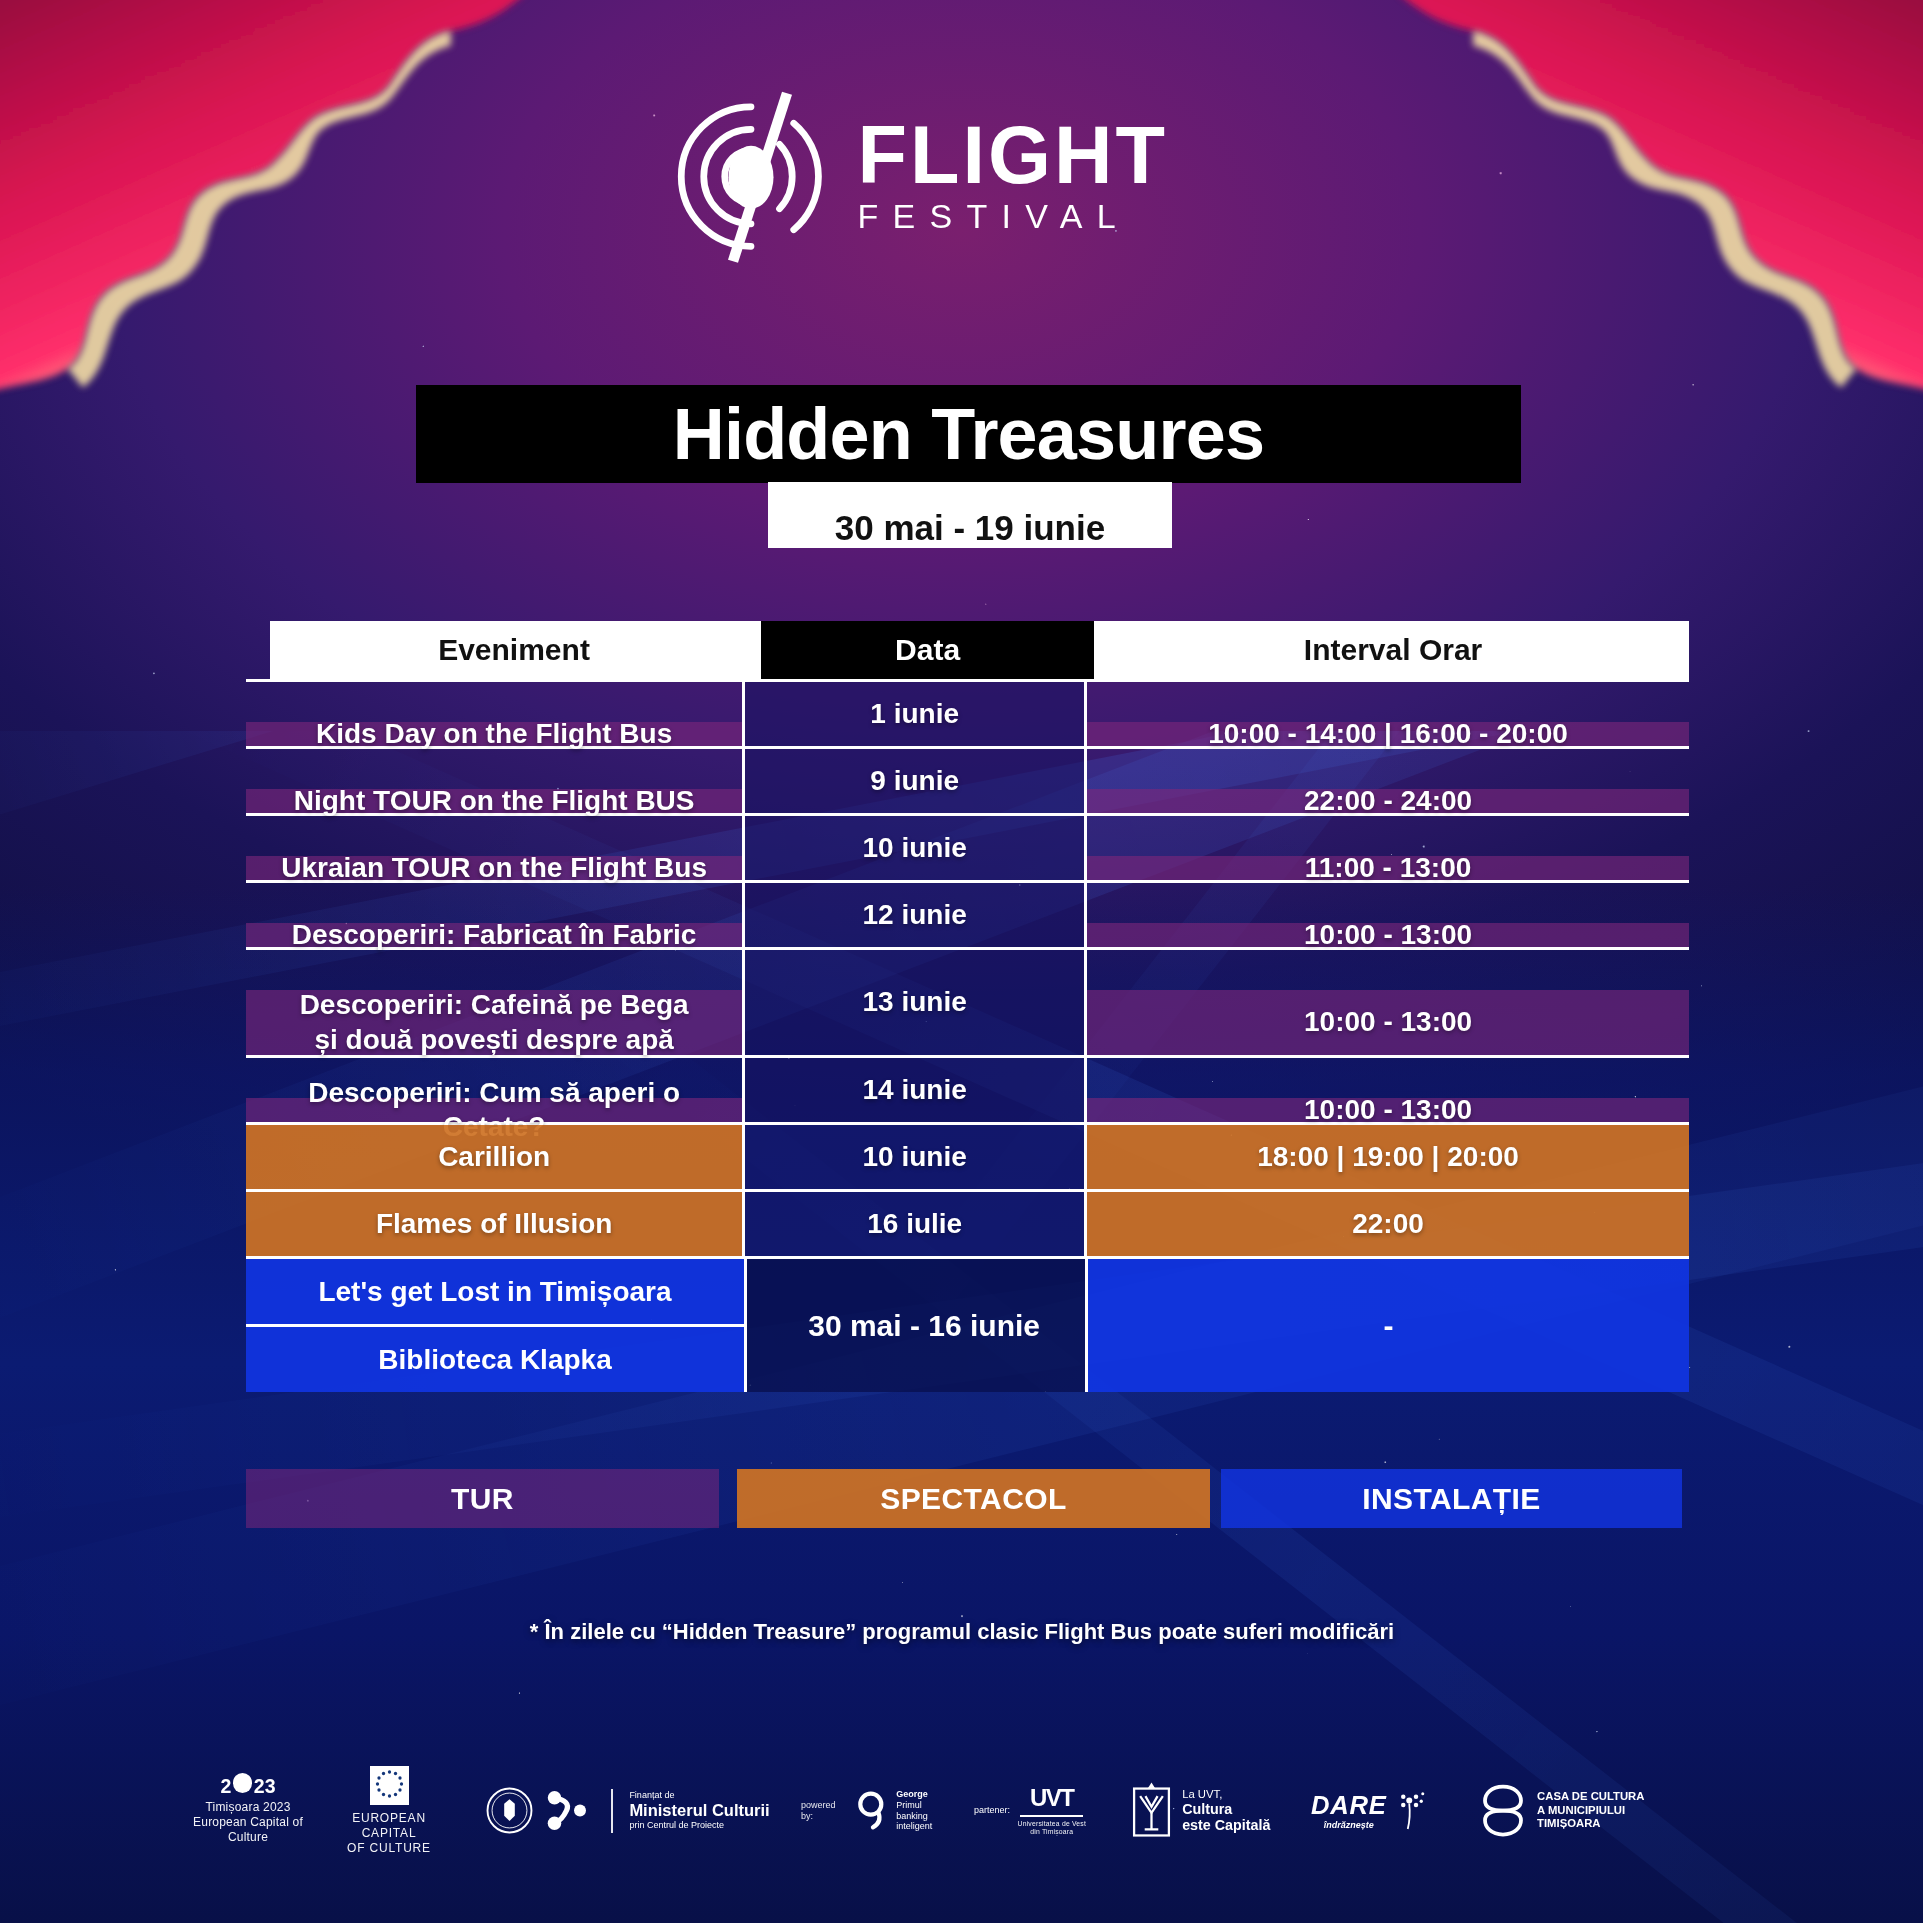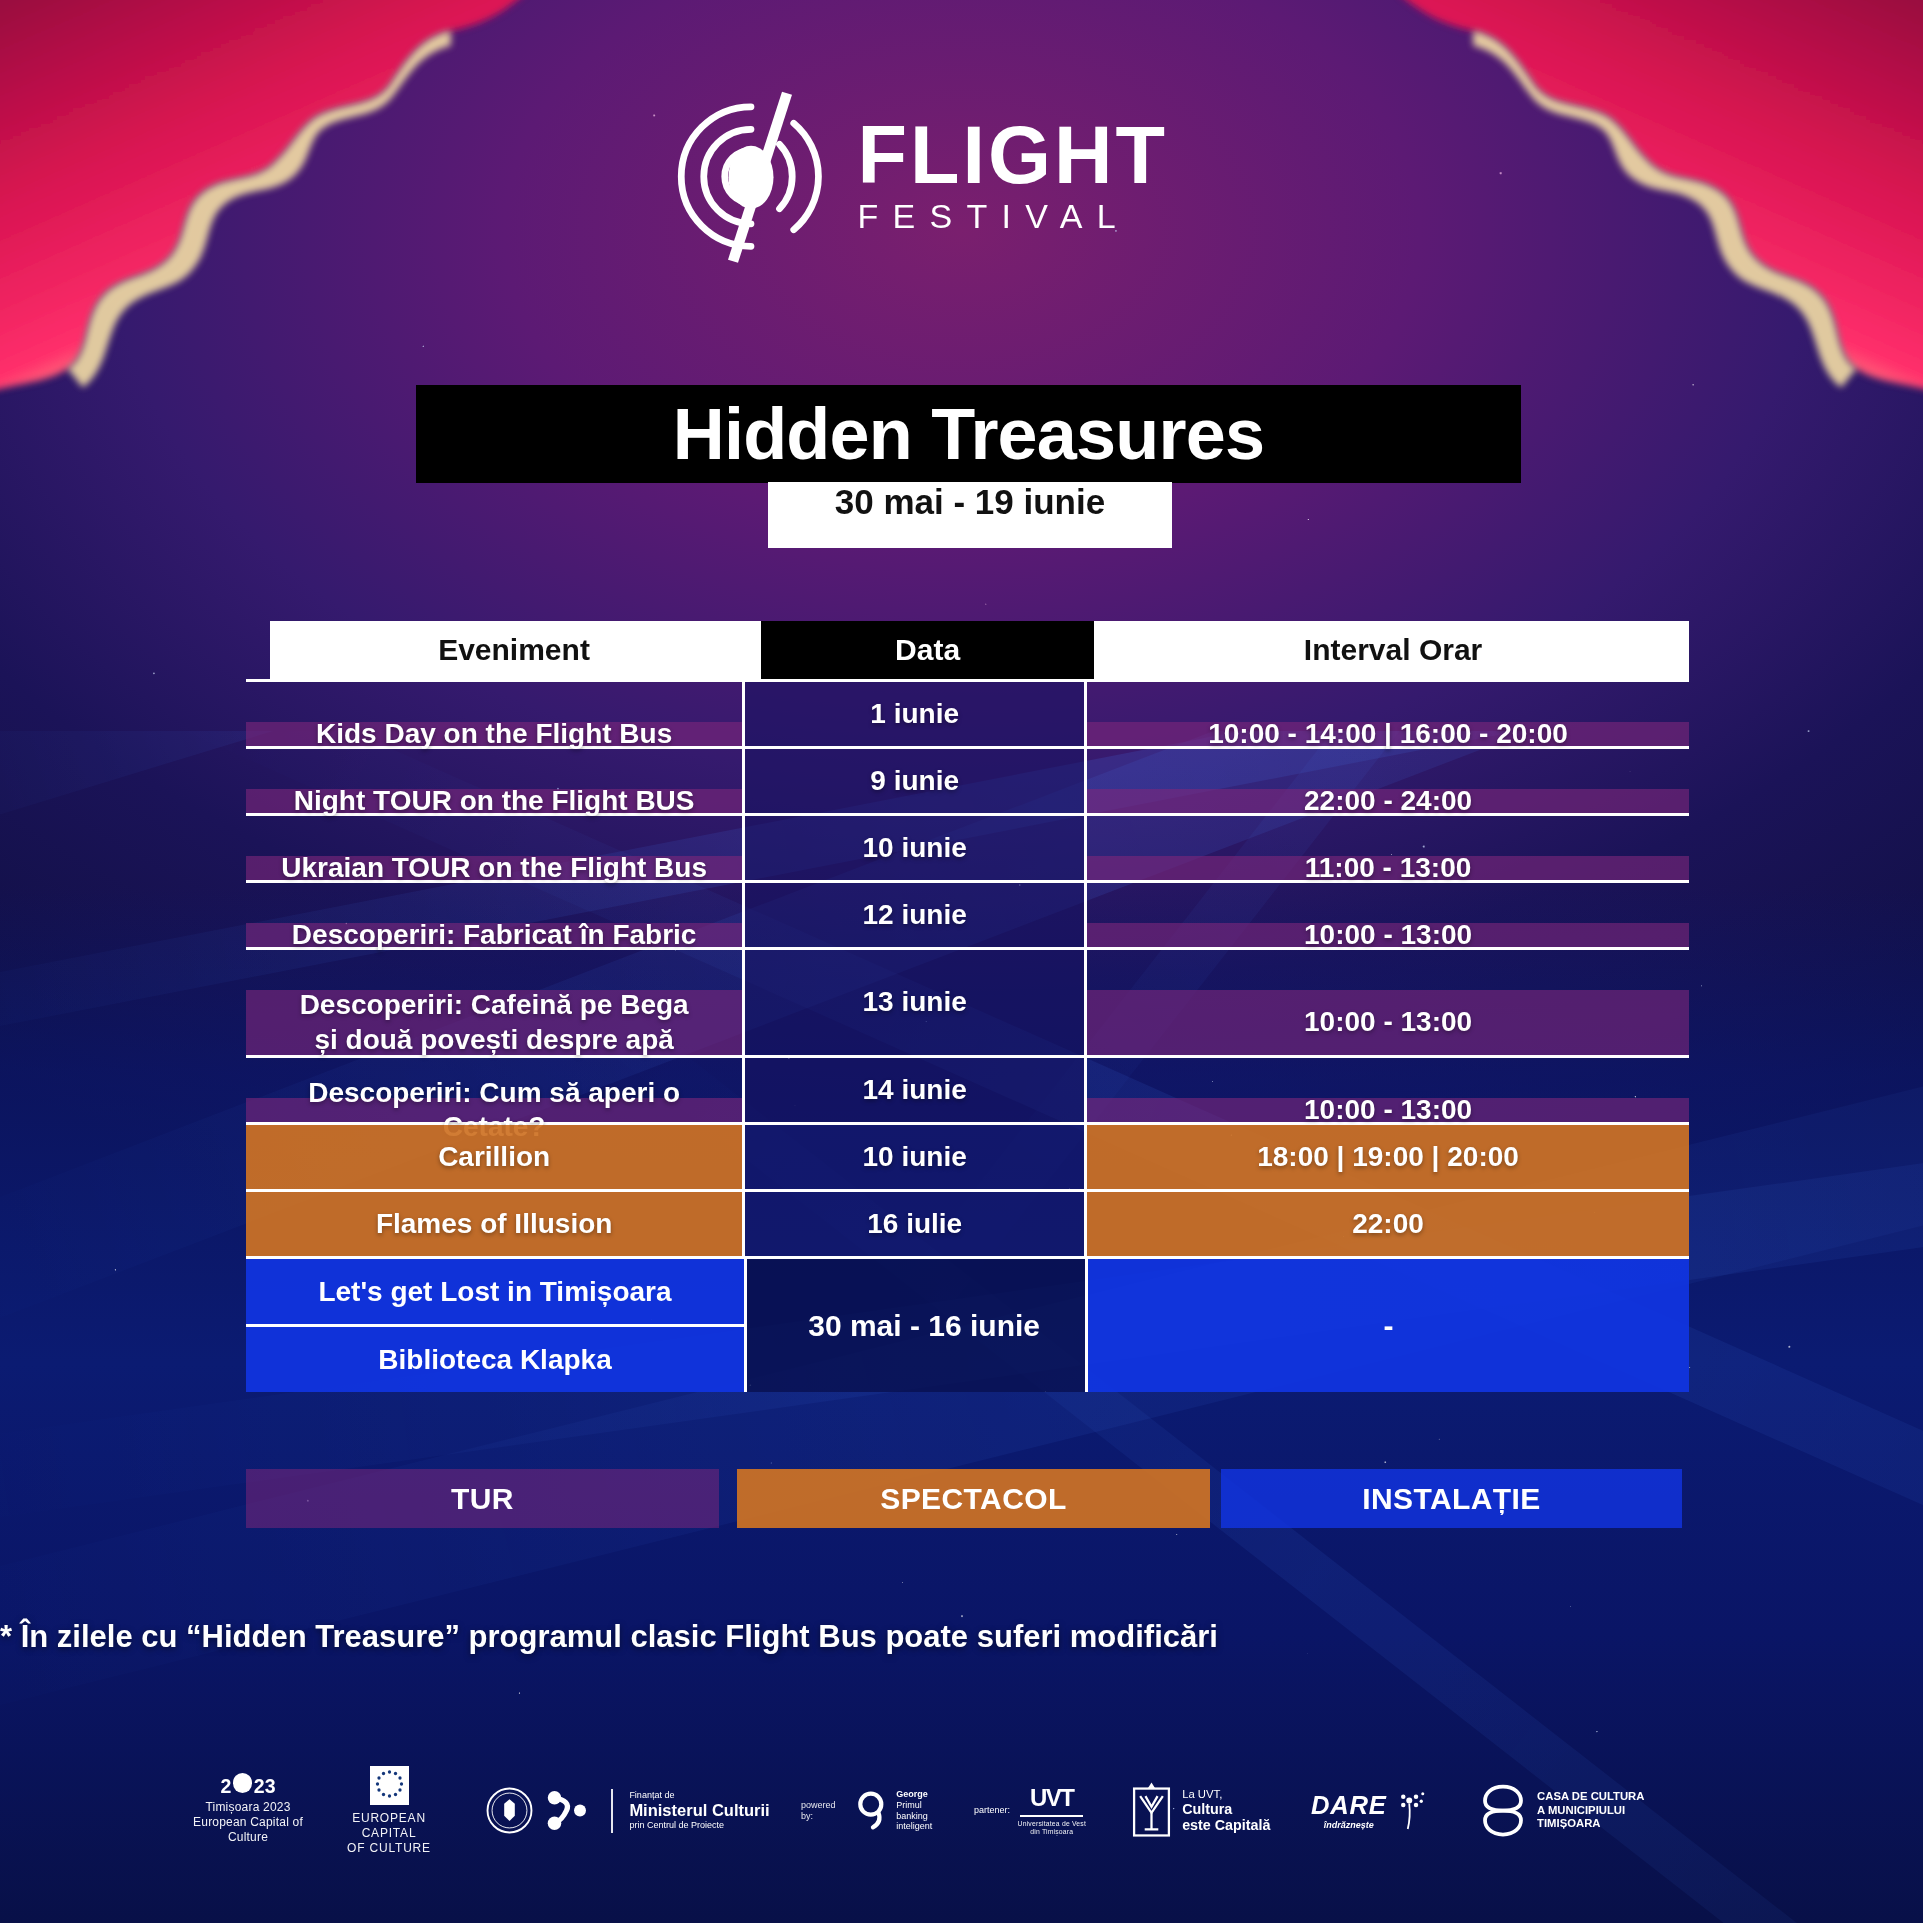--- a/index.html
+++ b/index.html
@@ -84,21 +84,21 @@
   .logo-fest{ color:#fff; font-size:34px; font-weight:400; letter-spacing:14.3px; line-height:1.1; margin-top:3px;}
 
   
   .title-box{
     position:absolute; left:416px; top:385px; width:1105px; height:98px;
     background:#000; display:flex; align-items:center; justify-content:center;
   }
   .title-box span{ color:#fff; font-size:72px; font-weight:700; letter-spacing:-0.8px; }
   .date-box{
     position:absolute; left:768px; top:482px; width:404px; height:66px;
-    background:#fff; display:flex; align-items:flex-start; justify-content:center;
+    background:#fff; display:flex; align-items:flex-end; justify-content:center;
   }
   .date-box span{ color:#111; font-size:35px; font-weight:700; }
 
   
   .table{ position:absolute; left:246px; top:621px; width:1443px; }
   .trow{ display:flex; width:100%; }
   .cell{ display:flex; align-items:center; justify-content:center; text-align:center; color:#fff;
          font-weight:700; position:relative; }
   .c-ev{ width:498px; }
   .c-da{ width:340px; }
@@ -134,22 +134,22 @@
 
   
   .legend{ position:absolute; left:246px; top:1469px; width:1443px; display:flex; }
   .lg{ height:59px; display:flex; align-items:center; justify-content:center; color:#fff;
        font-weight:700; font-size:30px; letter-spacing:0.4px; }
   .lg-tour{ width:473px; background:rgba(124,38,122,.55); }
   .lg-sp  { width:473px; background:rgba(206,114,37,.93); margin-left:18px; }
   .lg-in  { width:461px; background:rgba(17,53,228,.80); margin-left:11px; }
 
   
-  .note{ position:absolute; left:0; right:0; top:1619px; color:#fff;
-         font-size:31px; font-weight:700; text-shadow:0 1.5px 6px rgba(0,0,0,.5); }
+  .note{ position:absolute; left:0; right:0; top:1619px; text-align:center; color:#fff;
+         font-size:22px; font-weight:700; text-shadow:0 1.5px 6px rgba(0,0,0,.5); }
 
   
   .sponsors{ position:absolute; left:173px; top:1743px; width:1586px; height:135px;
              display:flex; align-items:center; gap:0; color:#fff; }
   .sp{ display:flex; align-items:center; justify-content:center; flex-direction:column; }
   .sp-txt{ font-size:12px; line-height:1.25; letter-spacing:0.2px; text-align:center; opacity:.95; }
   .sp-row{ display:flex; align-items:center; gap:7.5px; }
   .sp-big{ font-size:19.5px; font-weight:700; line-height:1.05; }
   .sp-mid{ font-size:12px; font-weight:700; line-height:1.15; }
   .sp-sm{ font-size:9px; font-weight:400; line-height:1.2; }

